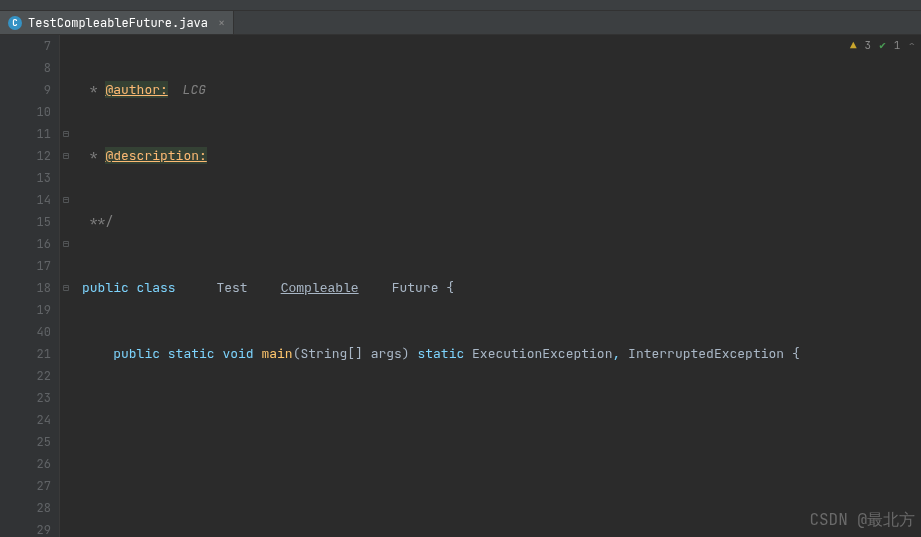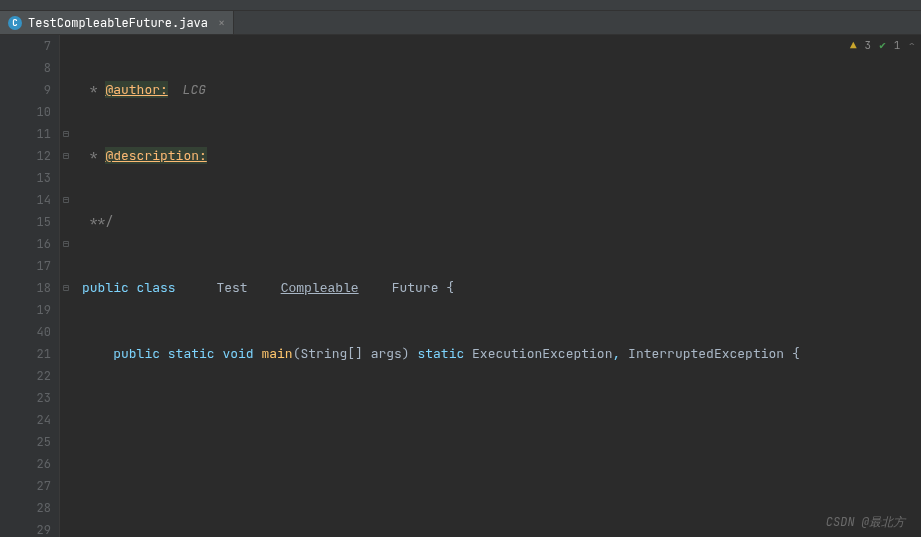--- a/index.html
+++ b/index.html
@@ -95,24 +95,23 @@
 .inspections {
   position:absolute;
   top:38px; right:6px;
   display:flex; gap:8px; align-items:center;
   font-size:11px; color:#888;
 }
 .warn-icon { color:#c9a52c; }
 .check-icon { color:#499c54; }
 .watermark {
   position:absolute;
-  bottom:6px; right:16px;
+  bottom:6px; right:6px;
   color:#6a6a6a;
-  font-size:12px;
-  font-style:italic;
+  font-size:16px;
 }
 </style>
 </head>
 <body>
 
 <div class="top-spacer"></div>
 
 <div class="tab-bar">
   <div class="tab">
     <span class="tab-icon">C</span>

